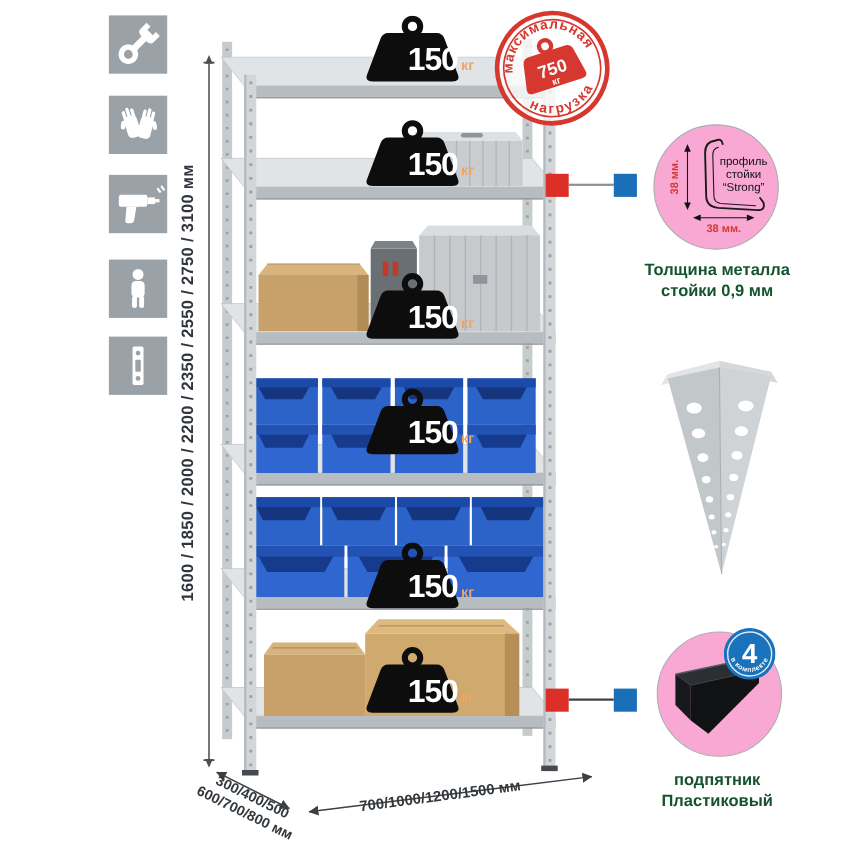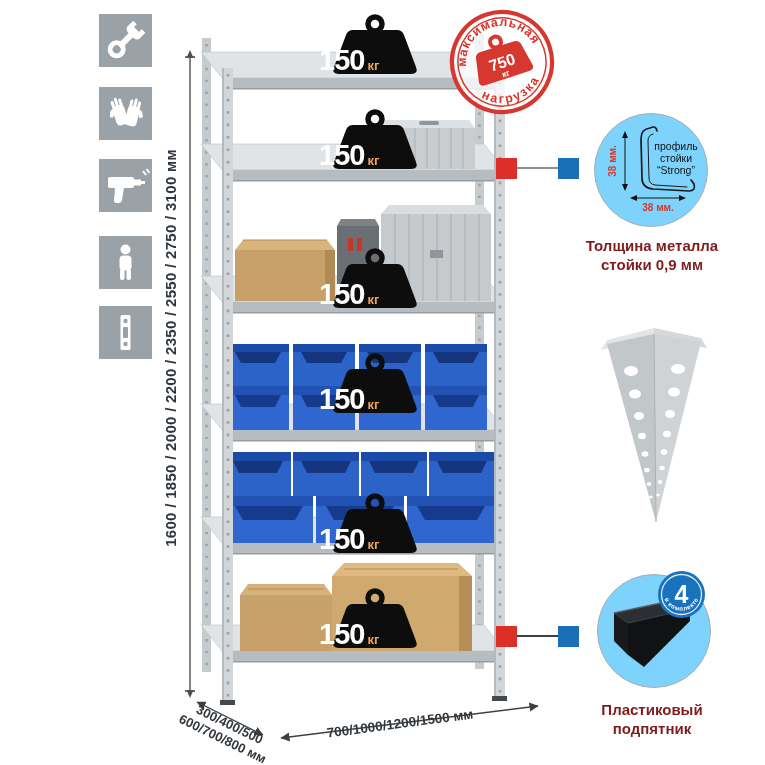--- a/index.html
+++ b/index.html
@@ -11,35 +11,35 @@
   
   .tile{position:absolute;left:99px;width:53px;height:53px;background:#9aa1a7}
 
   
   .vdim-text{position:absolute;left:-98px;top:338px;width:540px;height:20px;
     text-align:center;font-size:15px;font-weight:bold;color:#2f353c;letter-spacing:.3px;
     transform:rotate(-90deg);white-space:nowrap}
 
   
   .weight{position:absolute;left:319px;width:112px;height:64px;z-index:6}
-  .weight .txt{position:absolute;left:0;right:0;top:25px;text-align:left;color:#fff;
-    font-weight:bold;font-size:29px;line-height:42px;letter-spacing:-1px;white-space:nowrap}
+  .weight .txt{position:absolute;left:0;right:0;top:25px;text-align:right;color:#fff;
+    font-weight:bold;font-size:29px;line-height:32px;letter-spacing:-1px;white-space:nowrap}
   .weight .unit{font-size:13px;color:#f2a45f;font-weight:bold;margin-left:3px;letter-spacing:0}
 
   
   .sq{position:absolute;width:21px;height:21px;z-index:7}
   .sq.red{background:#dc2f27}
   .sq.blue{background:#1a6fb8}
   .conn{position:absolute;height:2px;z-index:6}
 
   
   .detail-circle{position:absolute;width:114px;height:114px;border:1.5px solid #a9aeb2;
-    border-radius:50%;background:#7dd3fc;z-index:4}
+    border-radius:50%;background:#f9a8d4;z-index:4}
   .caption{position:absolute;width:170px;text-align:center;font-size:15px;font-weight:bold;
-    color:#7f1d1d;line-height:19px;z-index:4}
+    color:#14532d;line-height:19px;z-index:4}
 
   
   .badge{position:absolute;left:658px;top:571px;width:47px;height:47px;z-index:8}
 
   
   .bdim{position:absolute;font-weight:bold;color:#33383d;text-align:center;white-space:nowrap;z-index:5}
   .bdim.depth{left:160px;top:716px;width:132px;font-size:13px;line-height:16px;transform:rotate(26deg)}
   .bdim.width{left:290px;top:716px;width:220px;font-size:13.5px;transform:rotate(-7.5deg)}
 
   svg{display:block}
@@ -402,22 +402,22 @@
       <text x="23.5" y="31.5" text-anchor="middle" font-size="25" font-weight="bold" fill="#fff">4</text>
       <defs>
           <path id="bdgArc" d="M 6,26 A 18,18 0 0 0 41,26" fill="none"></path>
         </defs>
       <text font-size="6.2" font-weight="bold" fill="#fff" letter-spacing="0.6">
         <textPath href="#bdgArc" startOffset="50%" text-anchor="middle">в комплекте</textPath>
       </text>
     </svg>
   </div>
   <div class="caption" style="left:567px;top:700px">
+    <div>подпятник</div>
     <div>Пластиковый</div>
-    <div>подпятник</div>
   </div>
 
   <svg class="abs" style="left:180px;top:692px;z-index:4" width="380" height="73" viewBox="0 0 380 73">
     <defs>
       <marker id="arr" viewBox="0 0 8 8" refX="7.5" refY="4" markerWidth="7" markerHeight="7" orient="auto-start-reverse">
         <path d="M0,0 L8,4 L0,8 Z" fill="#3c4043"></path>
       </marker>
     </defs>
     <line x1="17" y1="10" x2="83" y2="43" stroke="#3c4043" stroke-width="1.3" marker-start="url(#arr)" marker-end="url(#arr)"></line>
     <line x1="101" y1="46" x2="358" y2="14" stroke="#3c4043" stroke-width="1.3" marker-start="url(#arr)" marker-end="url(#arr)"></line>

